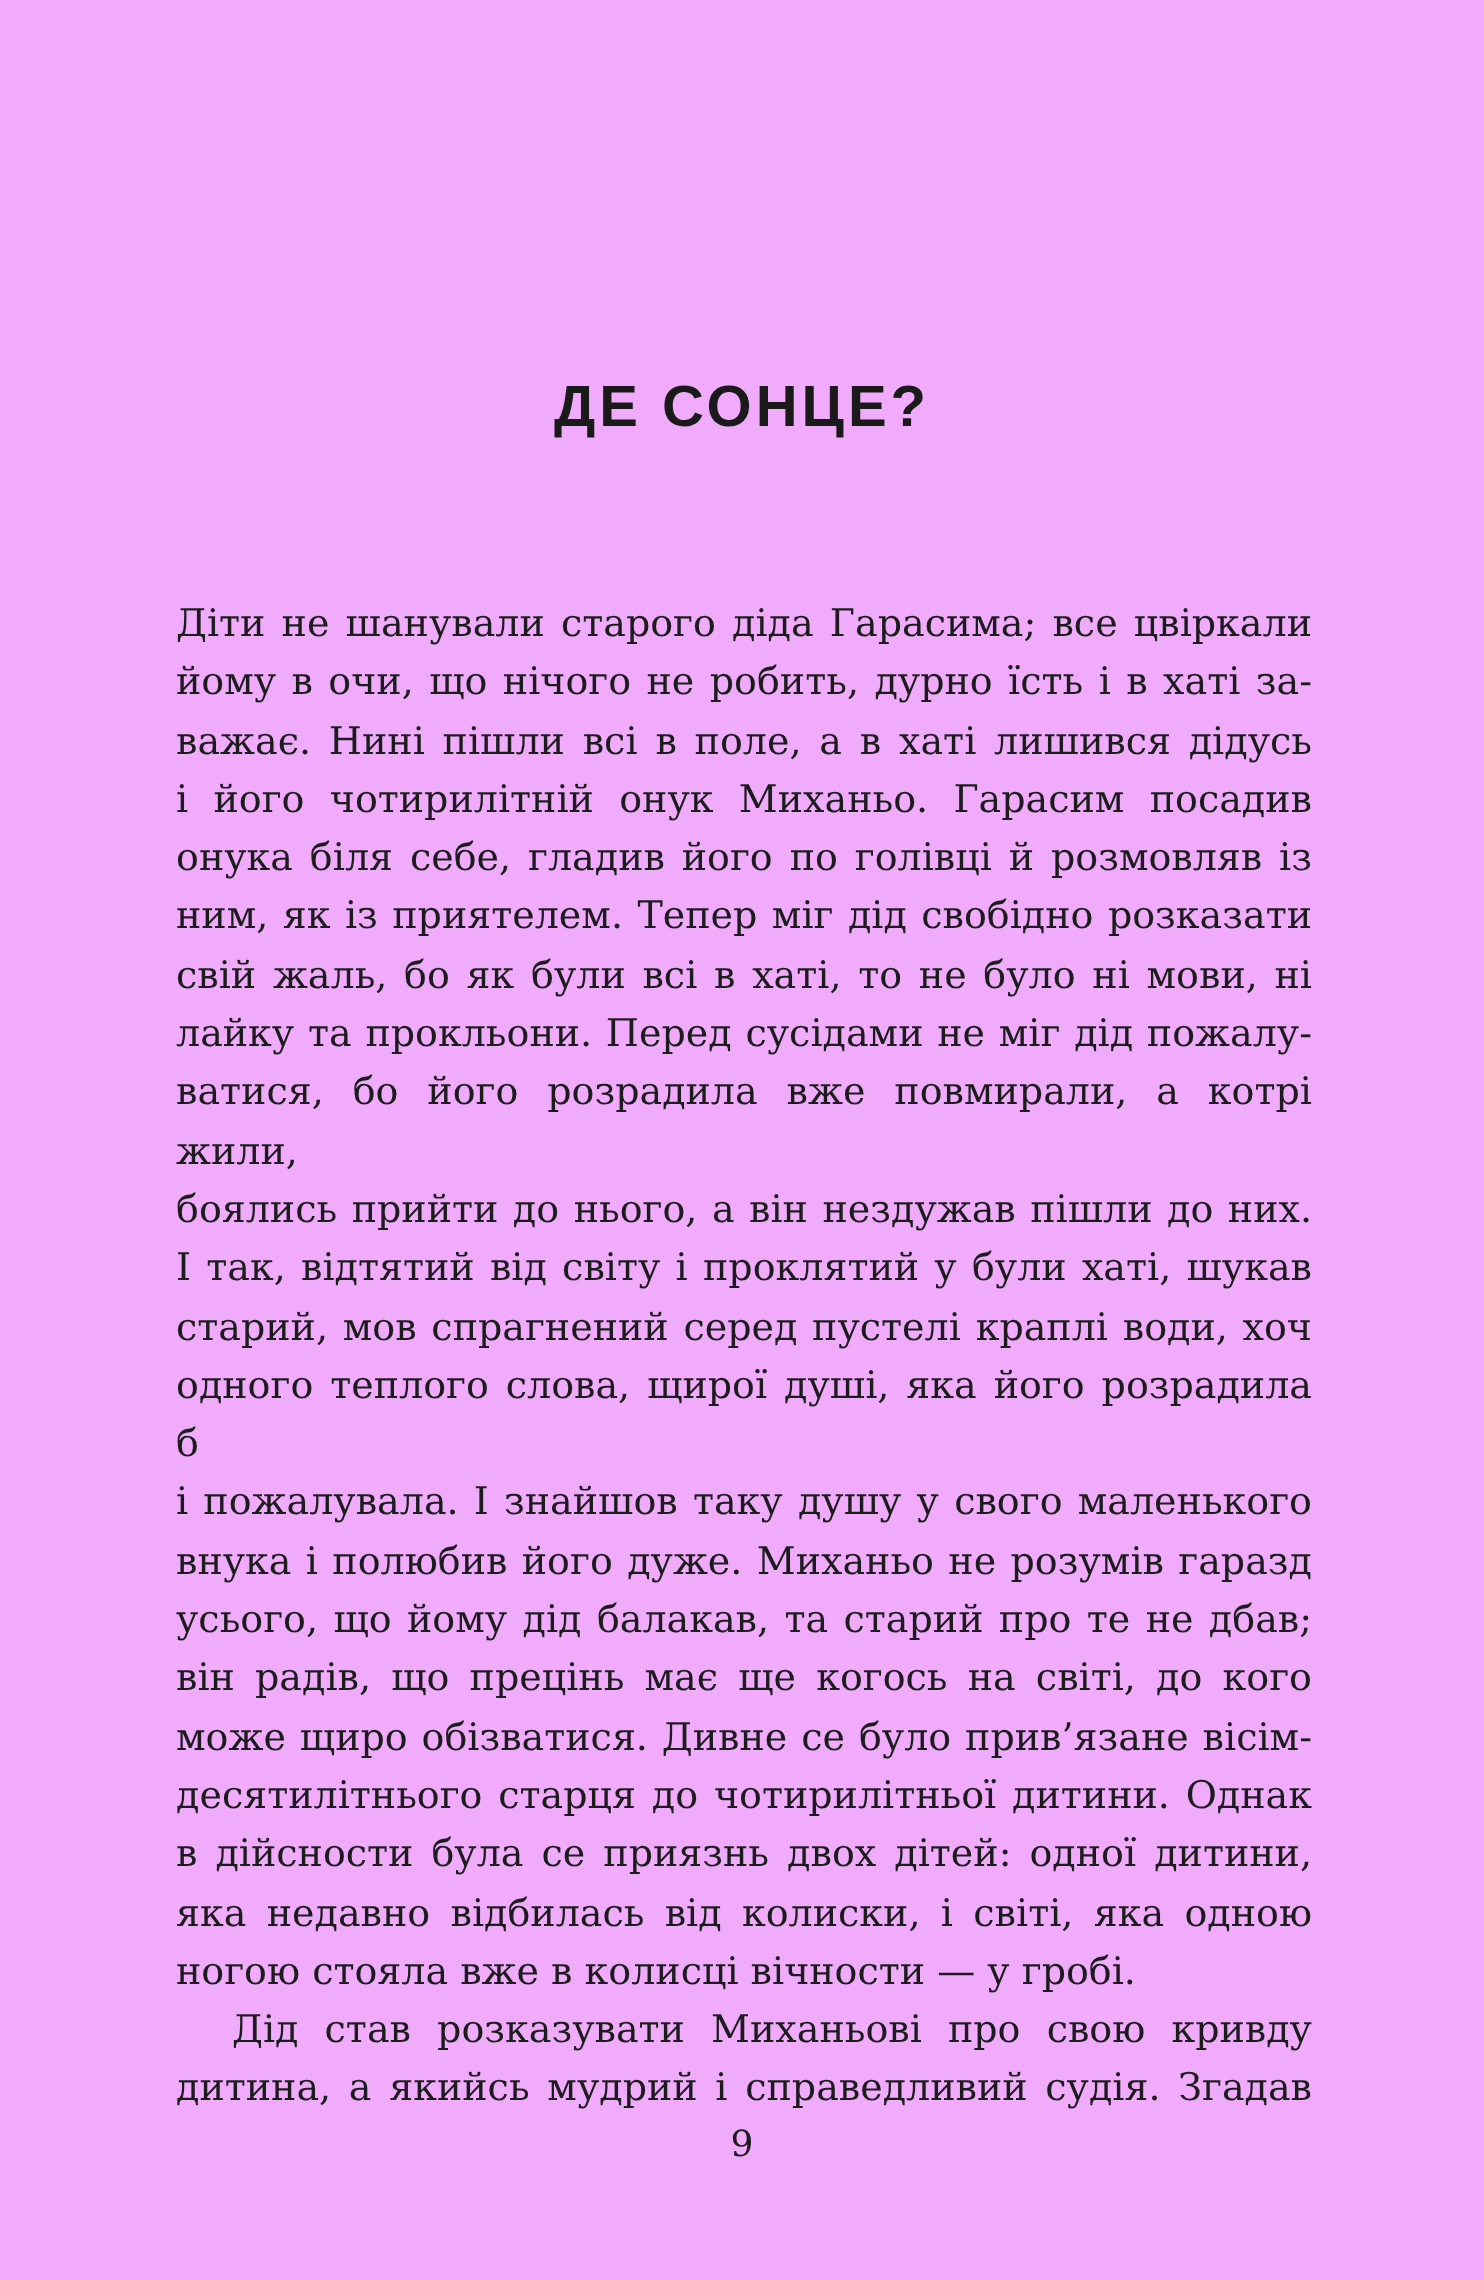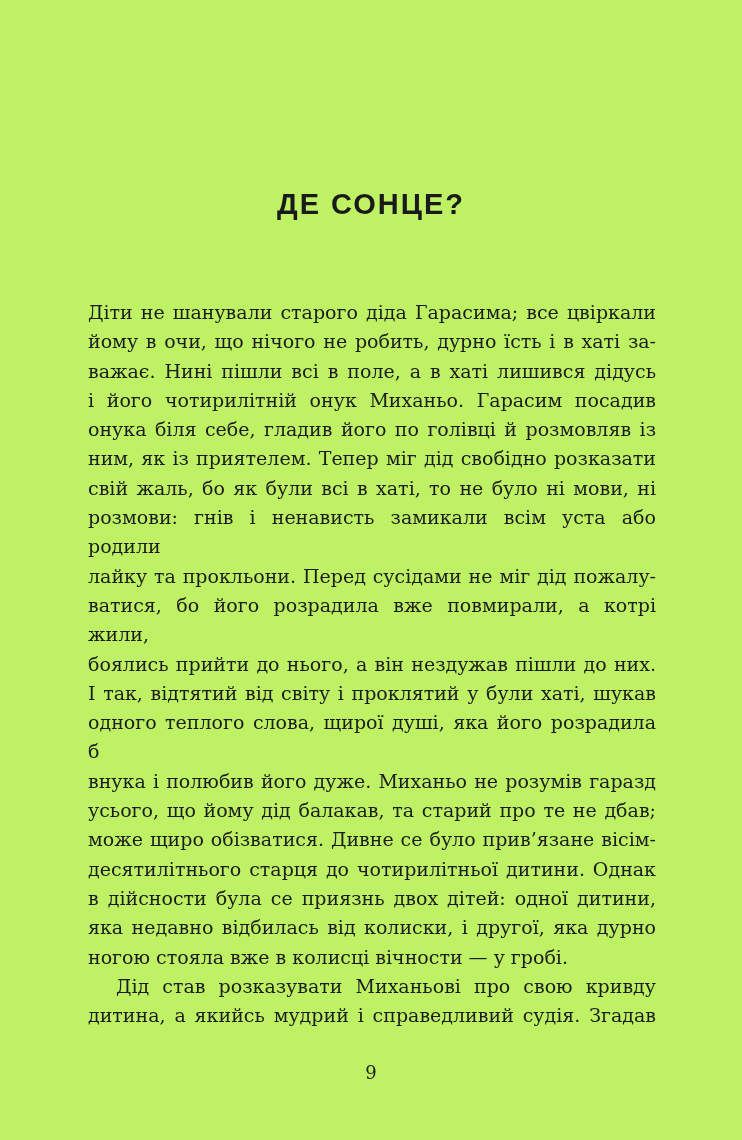--- a/index.html
+++ b/index.html
@@ -4,21 +4,21 @@
 <style>
   html, body {
     margin: 0;
     padding: 0;
     background: #ffffff;
   }
   .page {
     position: relative;
     width: 742px;
     height: 1140px;
-    background: #bef264;
+    background: #f0abfc;
     overflow: hidden;
     font-family: "DejaVu Serif", serif;
     color: #1c1c1c;
   }
   .chapter-title {
     position: absolute;
     top: 188px;
     left: 0;
     width: 742px;
     text-align: center;
@@ -66,32 +66,34 @@
 
   <div class="body-text">
       <div class="para">
         <div class="line">Діти не шанували старого діда Гарасима; все цвіркали</div>
         <div class="line">йому в очи, що нічого не робить, дурно їсть і в хаті за-</div>
         <div class="line">важає. Нині пішли всі в поле, а в хаті лишився дідусь</div>
         <div class="line">і його чотирилітній онук Миханьо. Гарасим посадив</div>
         <div class="line">онука біля себе, гладив його по голівці й розмовляв із</div>
         <div class="line">ним, як із приятелем. Тепер міг дід свобідно розказати</div>
         <div class="line">свій жаль, бо як були всі в хаті, то не було ні мови, ні</div>
-        <div class="line">розмови: гнів і ненависть замикали всім уста або родили</div>
         <div class="line">лайку та прокльони. Перед сусідами не міг дід пожалу-</div>
         <div class="line">ватися, бо його розрадила вже повмирали, а котрі жили,</div>
         <div class="line">боялись прийти до нього, а він нездужав пішли до них.</div>
         <div class="line">І так, відтятий від світу і проклятий у були хаті, шукав</div>
+        <div class="line">старий, мов спрагнений серед пустелі краплі води, хоч</div>
         <div class="line">одного теплого слова, щирої душі, яка його розрадила б</div>
+        <div class="line">і пожалувала. І знайшов таку душу у свого маленького</div>
         <div class="line">внука і полюбив його дуже. Миханьо не розумів гаразд</div>
         <div class="line">усього, що йому дід балакав, та старий про те не дбав;</div>
+        <div class="line">він радів, що прецінь має ще когось на світі, до кого</div>
         <div class="line">може щиро обізватися. Дивне се було прив’язане вісім-</div>
         <div class="line">десятилітнього старця до чотирилітньої дитини. Однак</div>
         <div class="line">в дійсности була се приязнь двох дітей: одної дитини,</div>
-        <div class="line">яка недавно відбилась від колиски, і другої, яка дурно</div>
+        <div class="line">яка недавно відбилась від колиски, і світі, яка одною</div>
         <div class="line flush">ногою стояла вже в колисці вічности — у гробі.</div>
       </div>
       <div class="para">
         <div class="line indent">Дід став розказувати Миханьові про свою кривду</div>
         <div class="line">дитина, а якийсь мудрий і справедливий судія. Згадав</div>
       </div>
     </div>
 
   <div class="page-number">9</div>
 </div>

